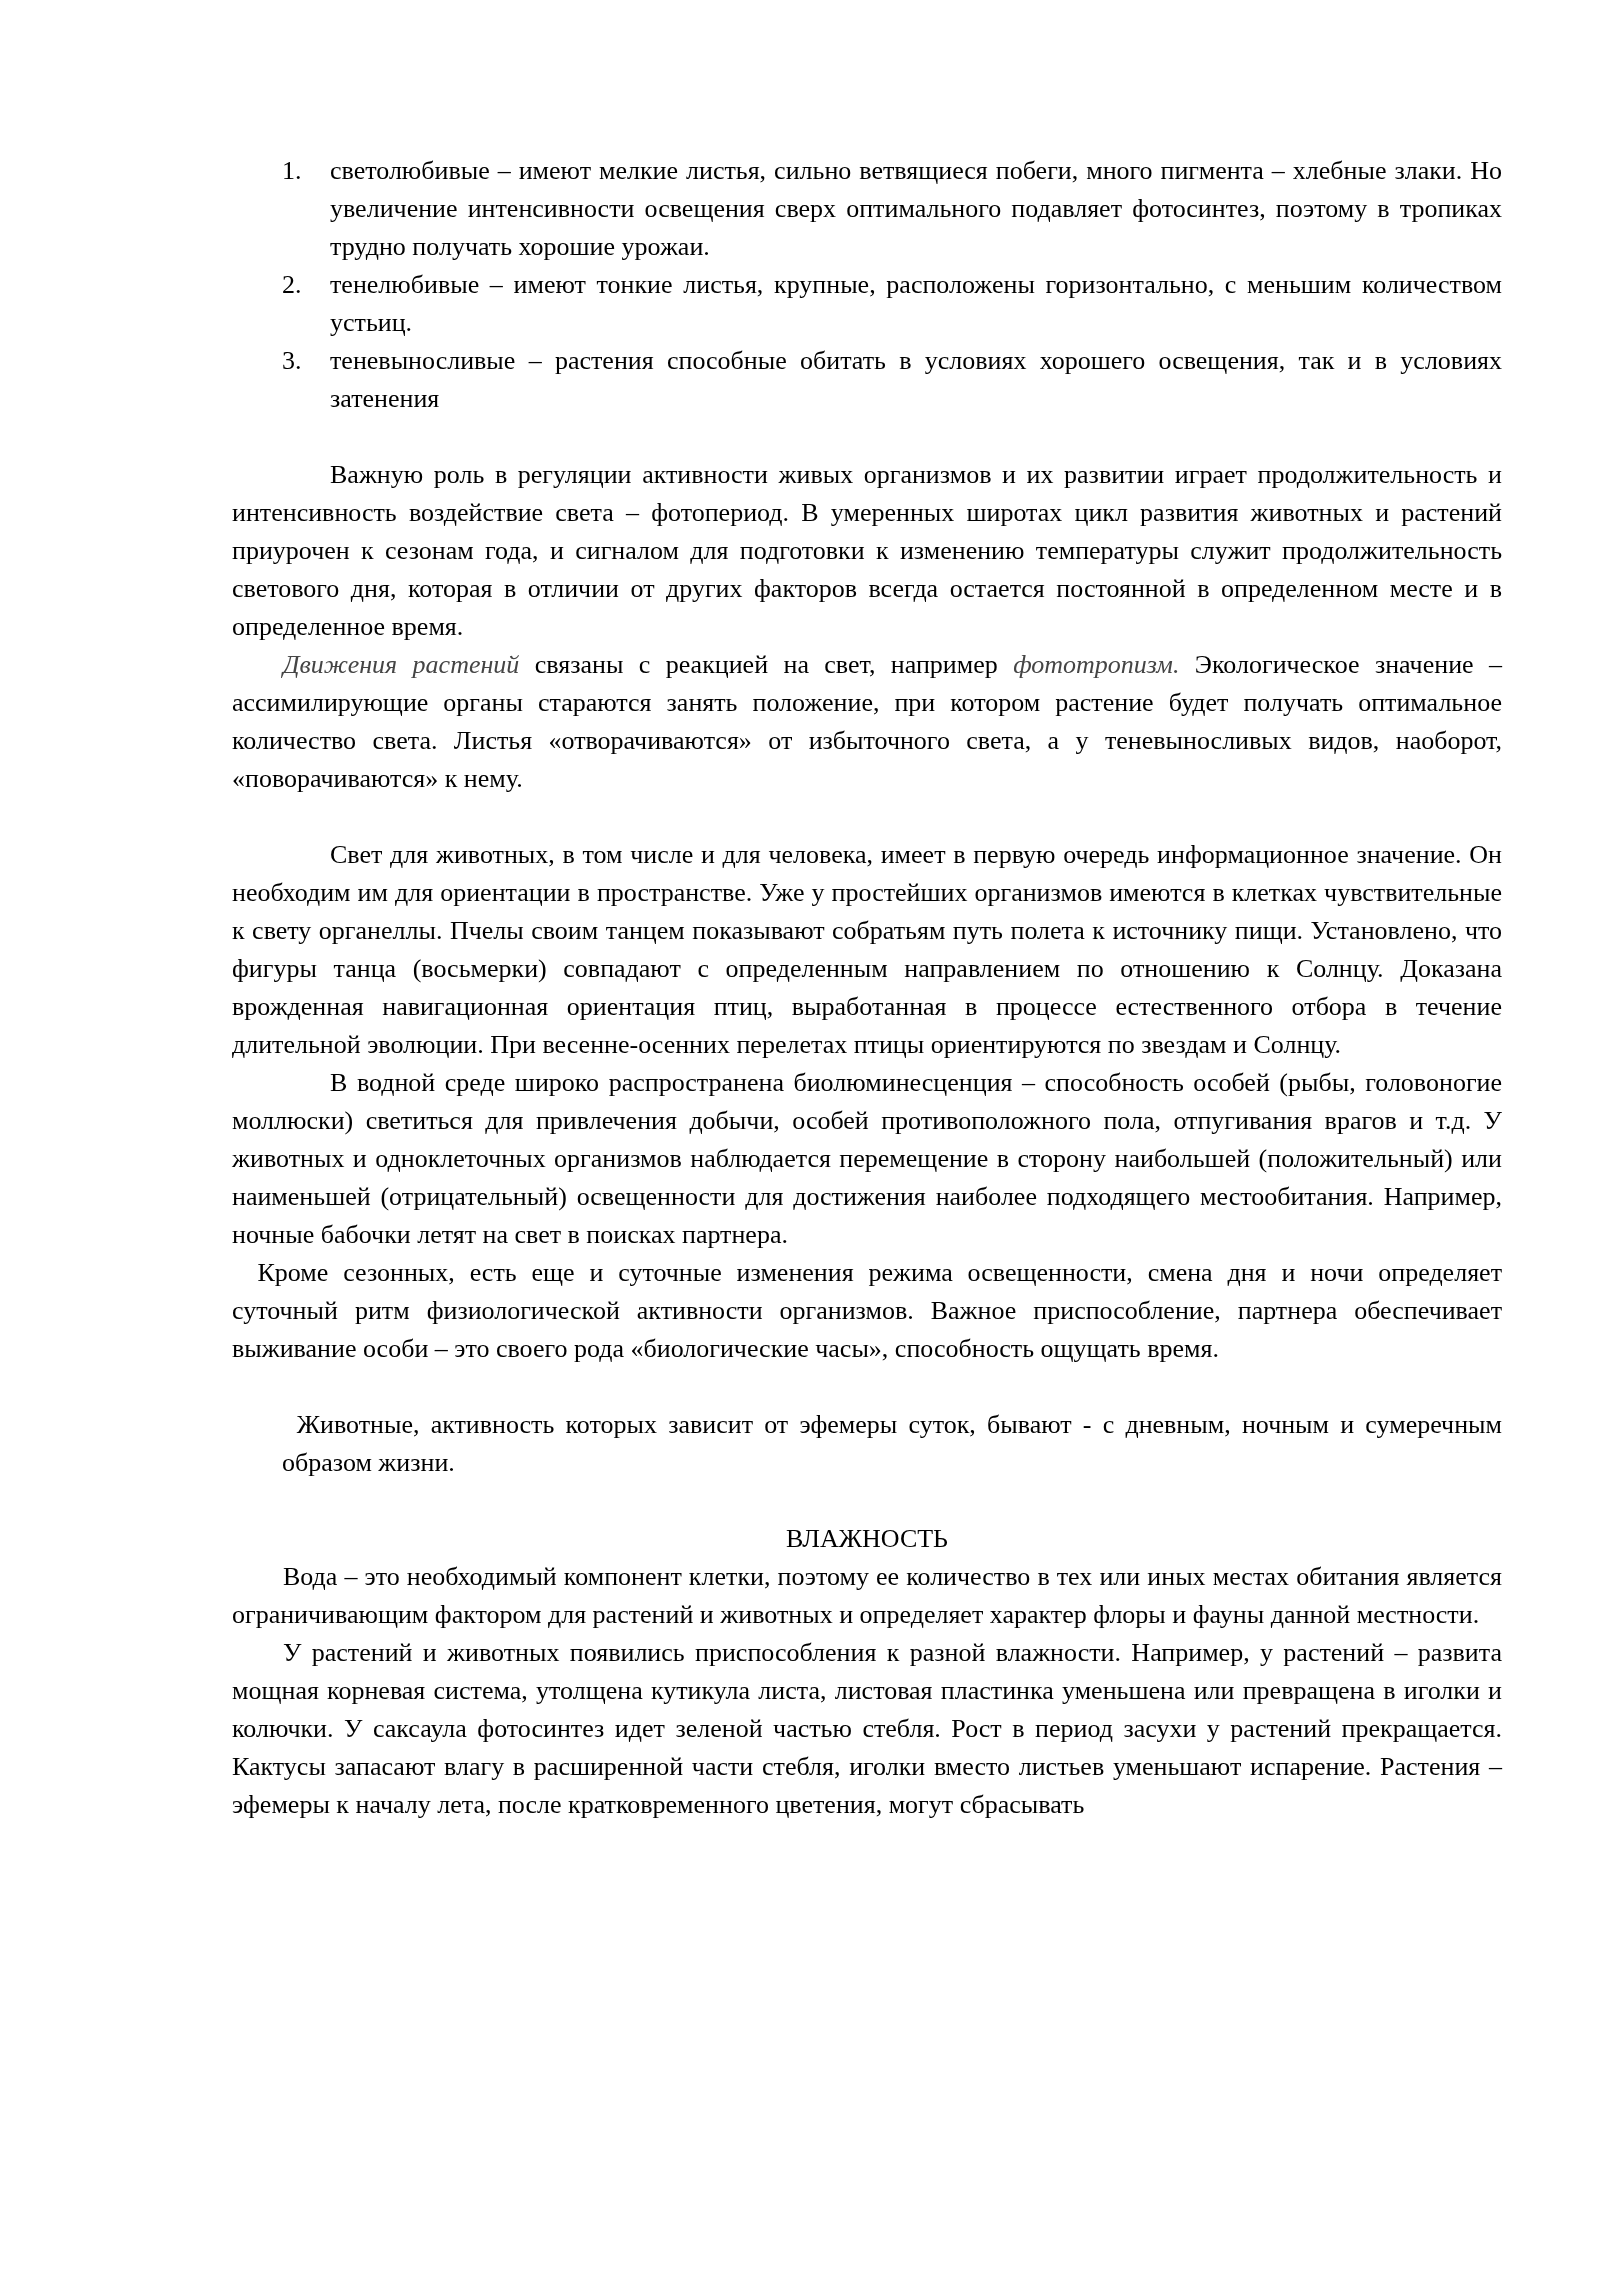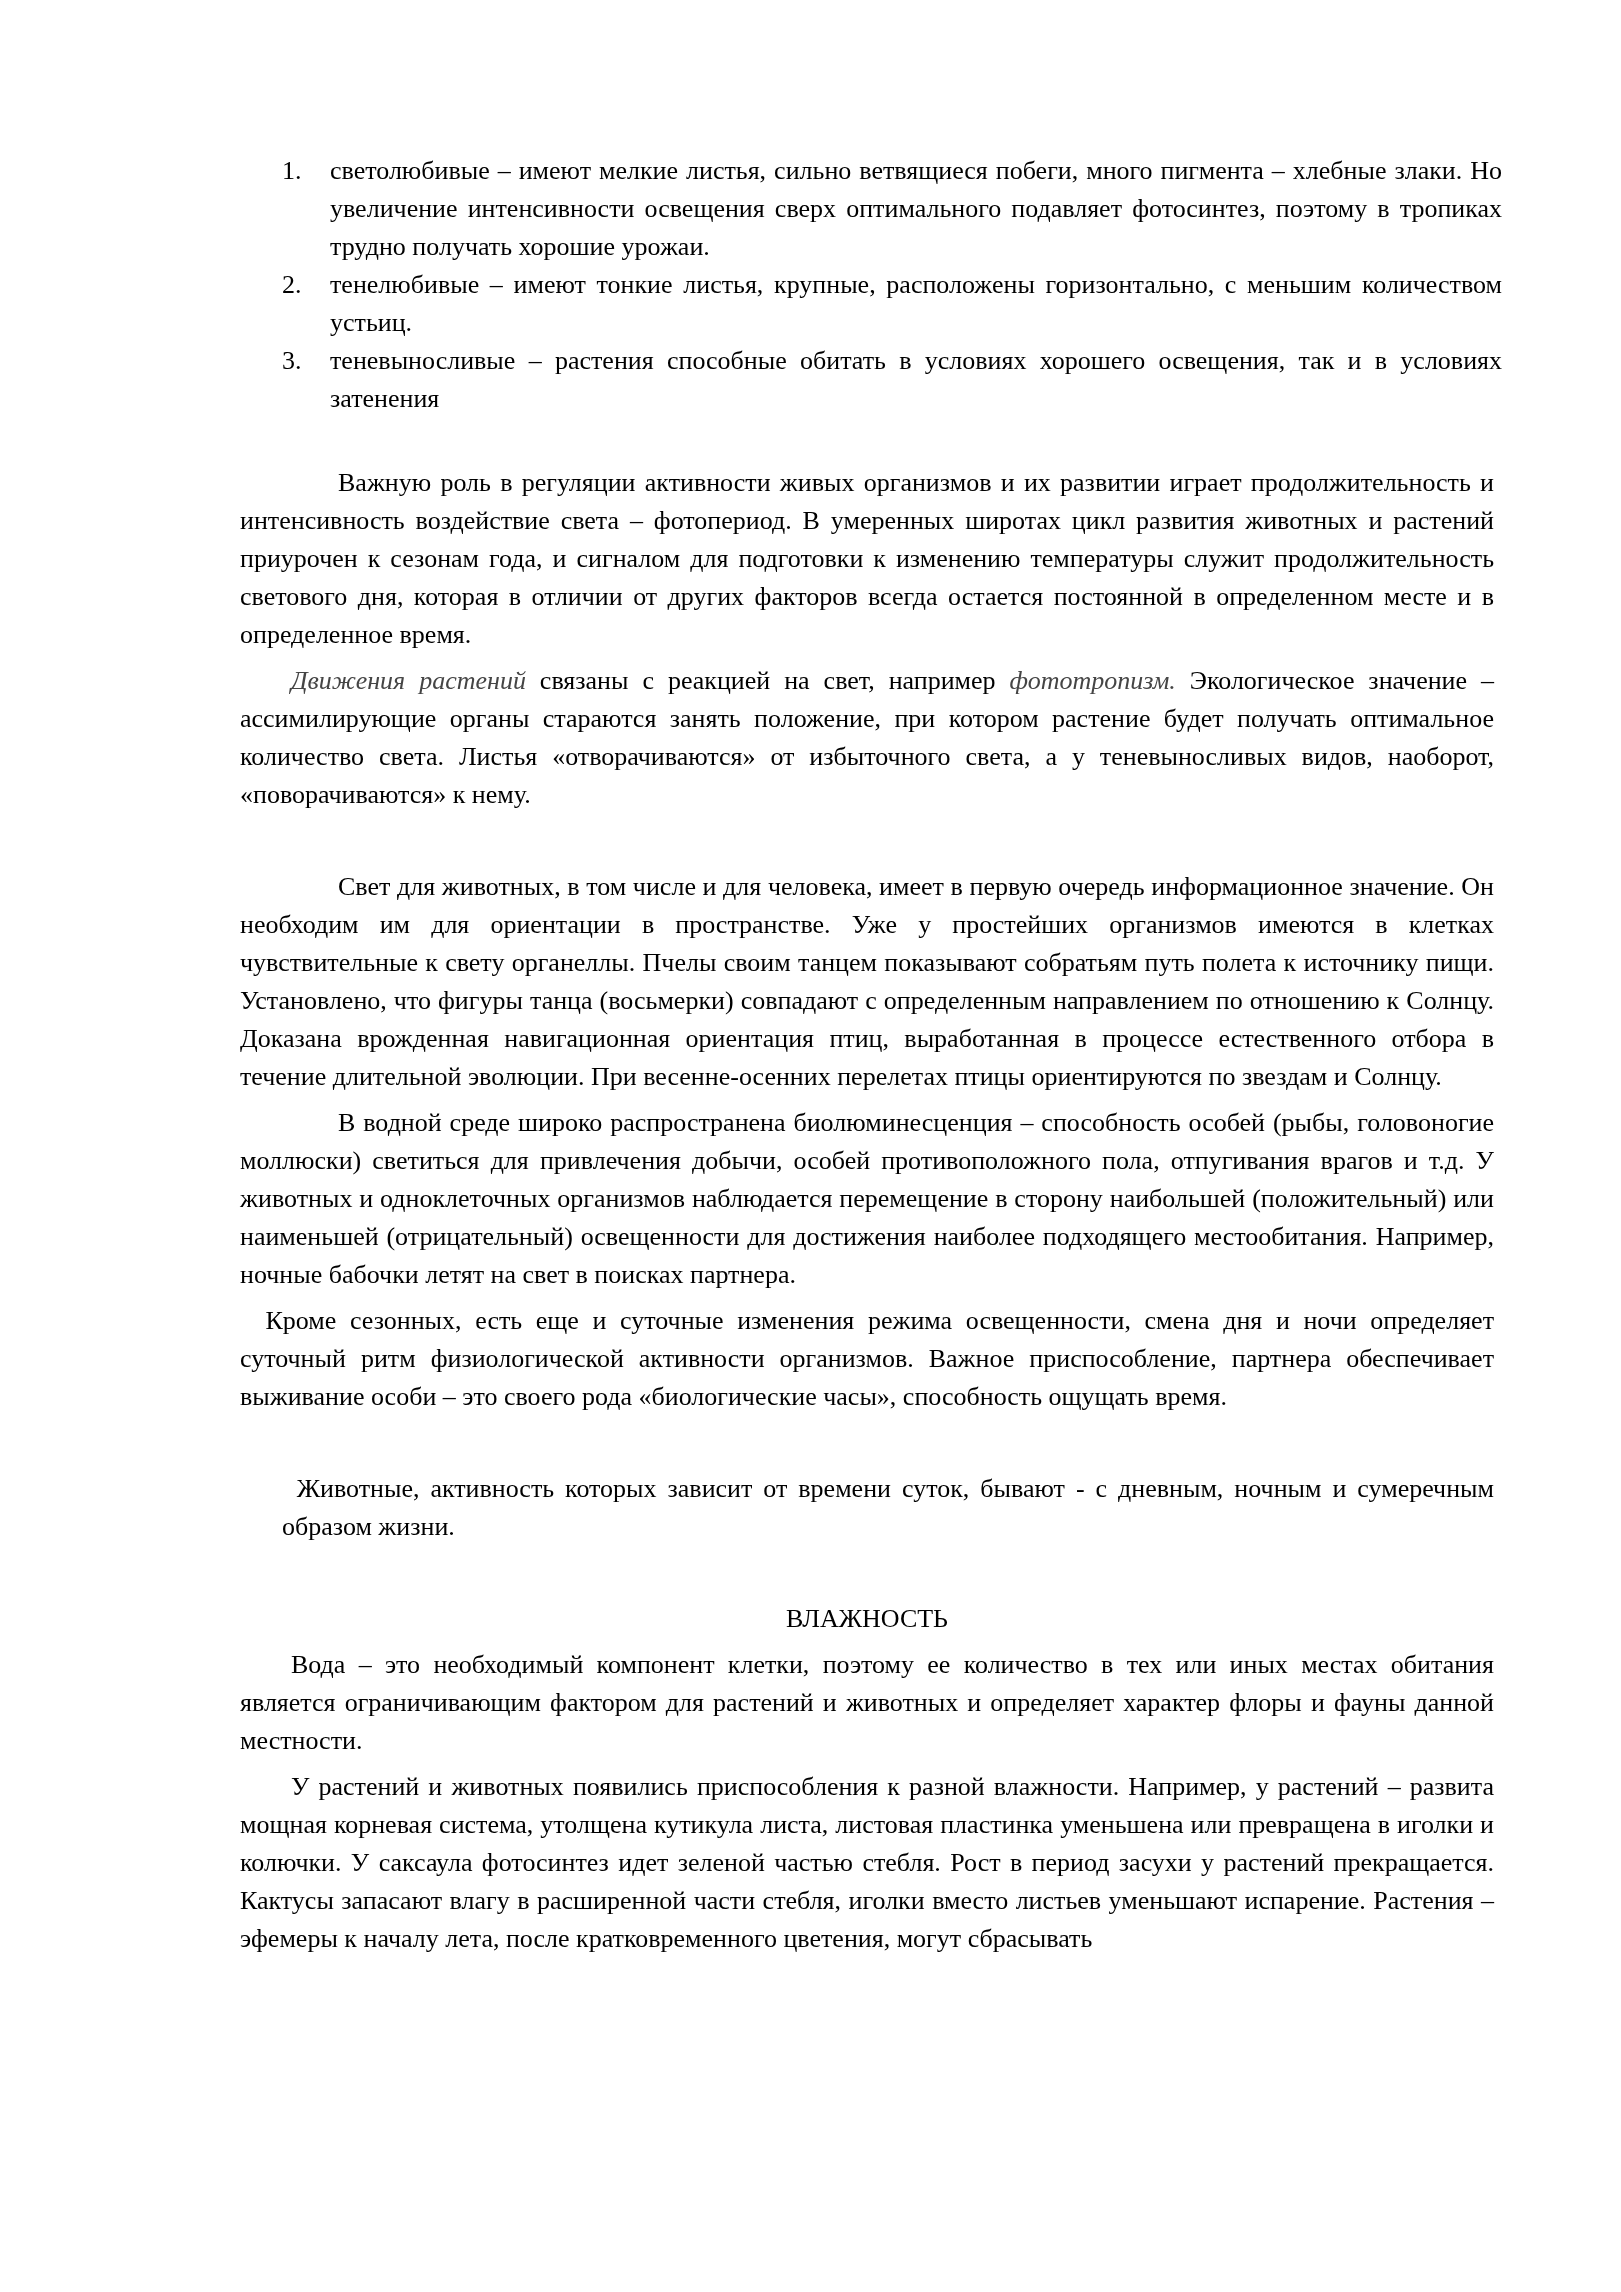--- a/index.html
+++ b/index.html
@@ -2,21 +2,21 @@
 <html><head>
 <meta charset="utf-8">
 <style>
   html, body { margin: 0; padding: 0; background: #ffffff; }
   body { width: 1621px; height: 2293px; position: relative; overflow: hidden; }
   .page {
     position: absolute; left: 232px; top: 152px; width: 1270px;
     font-family: "Liberation Serif", "DejaVu Serif", serif;
     font-size: 26px; line-height: 38px; color: #000;
   }
-  p { margin: 8px; text-align: justify; }
+  p { margin: 0; text-align: justify; }
   .indent { text-indent: 98px; }
   .ol { list-style: none; margin: 0; padding: 0; }
   .ol li { position: relative; padding-left: 98px; text-align: justify; }
   .ol li .num { position: absolute; left: 50px; top: 0; }
   .gap { height: 38px; }
   .gray { color: #454545; font-style: italic; }
   .heading { text-align: center; }
   .p-move { text-indent: 51px; }
   .p-night { text-indent: 25.5px; }
   .p-anim { margin-left: 50px; text-indent: 14.7px; text-align: justify; }
@@ -51,21 +51,21 @@
   <div class="gap"></div>
 
   <p class="indent">Свет для животных, в том числе и для человека, имеет в первую очередь информационное значение. Он необходим им для ориентации в пространстве. Уже у простейших организмов имеются в клетках чувствительные к свету органеллы. Пчелы своим танцем показывают собратьям путь полета к источнику пищи. Установлено, что фигуры танца (восьмерки) совпадают с определенным направлением по отношению к Солнцу. Доказана врожденная навигационная ориентация птиц, выработанная в процессе естественного отбора в течение длительной эволюции. При весенне-осенних перелетах птицы ориентируются по звездам и Солнцу.</p>
 
   <p class="indent">В водной среде широко распространена биолюминесценция – способность особей (рыбы, головоногие моллюски) светиться для привлечения добычи, особей противоположного пола, отпугивания врагов и т.д. У животных и одноклеточных организмов наблюдается перемещение в сторону наибольшей (положительный) или наименьшей (отрицательный) освещенности для достижения наиболее подходящего местообитания. Например, ночные бабочки летят на свет в поисках партнера.</p>
 
   <p class="p-night">Кроме сезонных, есть еще и суточные изменения режима освещенности, смена дня и ночи определяет суточный ритм физиологической активности организмов. Важное приспособление,  партнера обеспечивает выживание особи – это своего рода «биологические часы», способность ощущать время.</p>
 
   <div class="gap"></div>
 
-  <p class="p-anim">Животные, активность которых зависит от времени суток, бывают -  с  дневным, ночным и сумеречным образом жизни.</p>
+  <p class="p-anim">Животные, активность которых зависит от эфемеры суток, бывают -  с  дневным, ночным и сумеречным образом жизни.</p>
 
   <div class="gap"></div>
 
   <p class="heading">ВЛАЖНОСТЬ</p>
 
   <p class="p-water">Вода – это необходимый компонент клетки, поэтому ее количество в тех или иных местах обитания является ограничивающим фактором для растений и животных и определяет характер флоры и фауны данной местности.</p>
 
   <p class="p-water">У растений и животных появились приспособления к разной влажности. Например, у растений – развита мощная корневая система, утолщена кутикула листа, листовая пластинка уменьшена или превращена в иголки и колючки. У саксаула фотосинтез идет зеленой частью стебля. Рост в период засухи у растений прекращается. Кактусы запасают влагу в расширенной части стебля, иголки вместо листьев уменьшают испарение. Растения – эфемеры к началу лета, после кратковременного цветения,  могут сбрасывать</p>
 
 </div>

